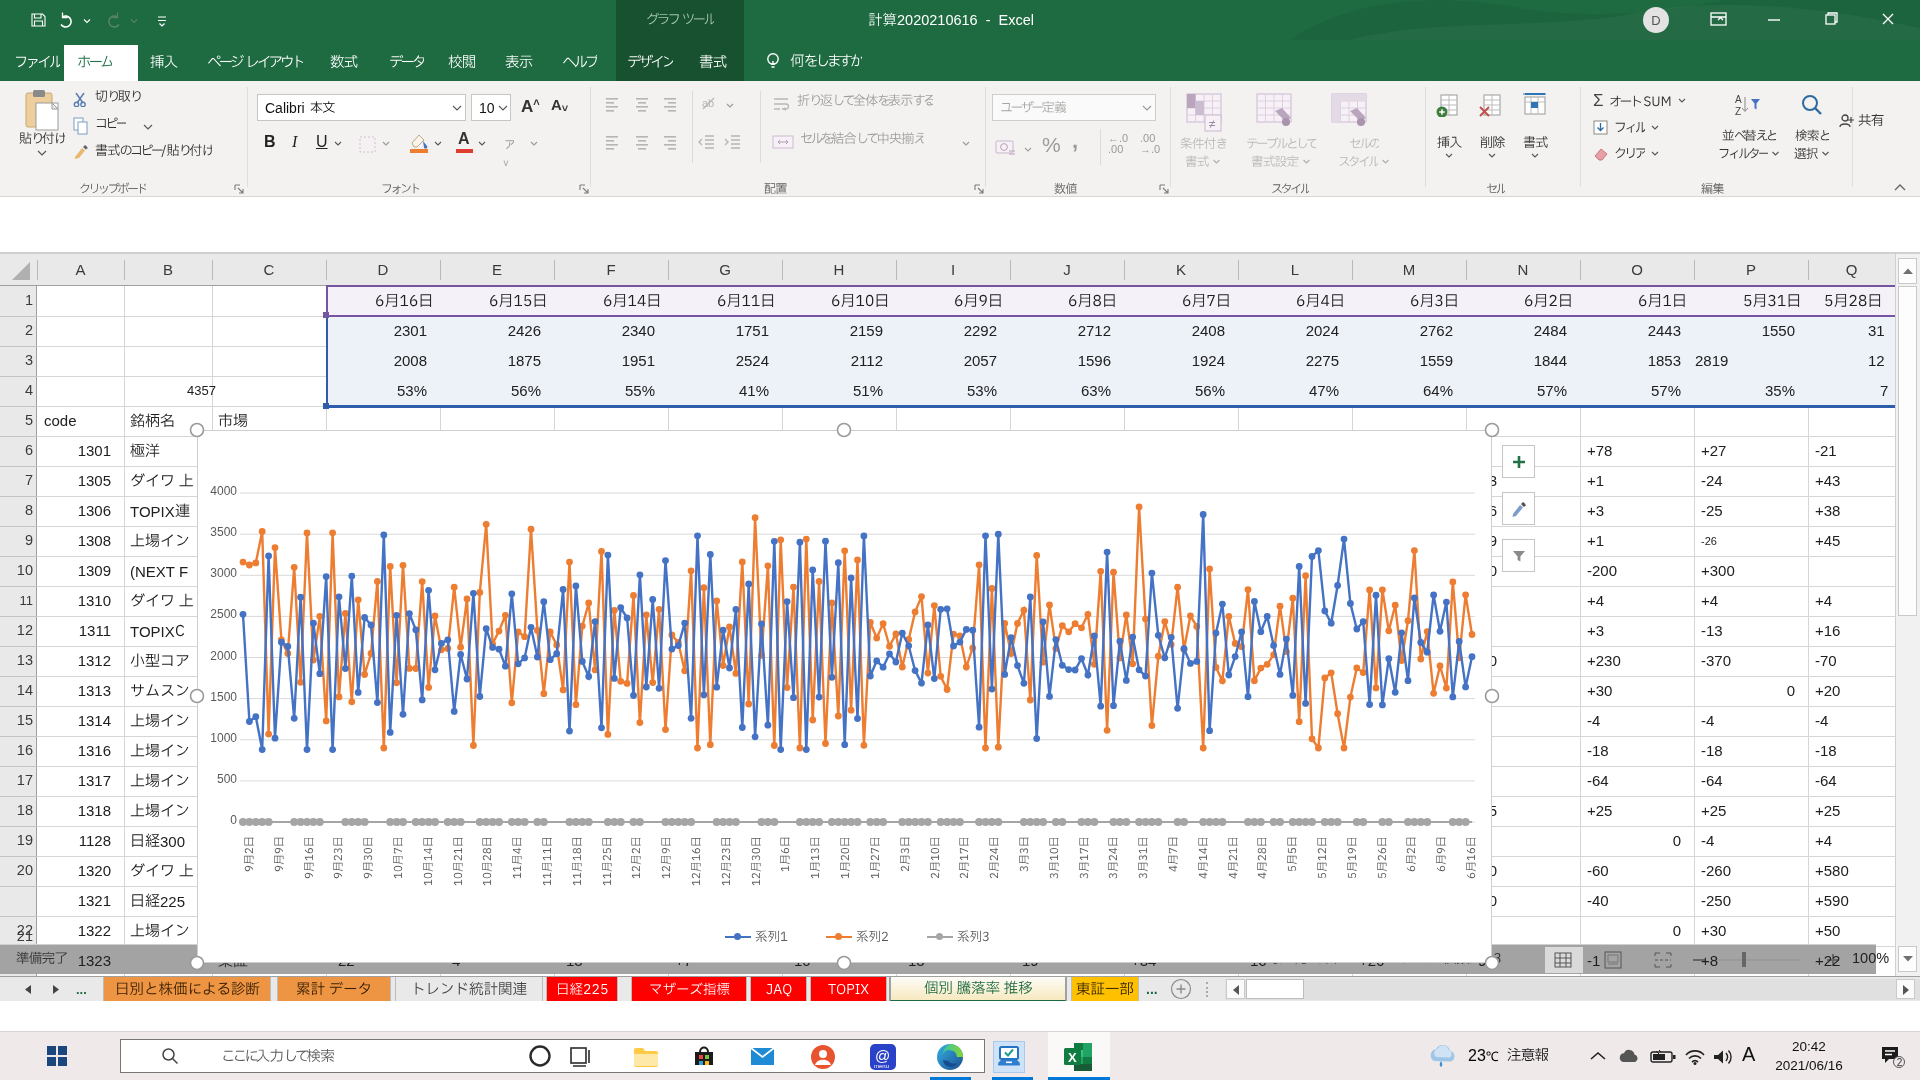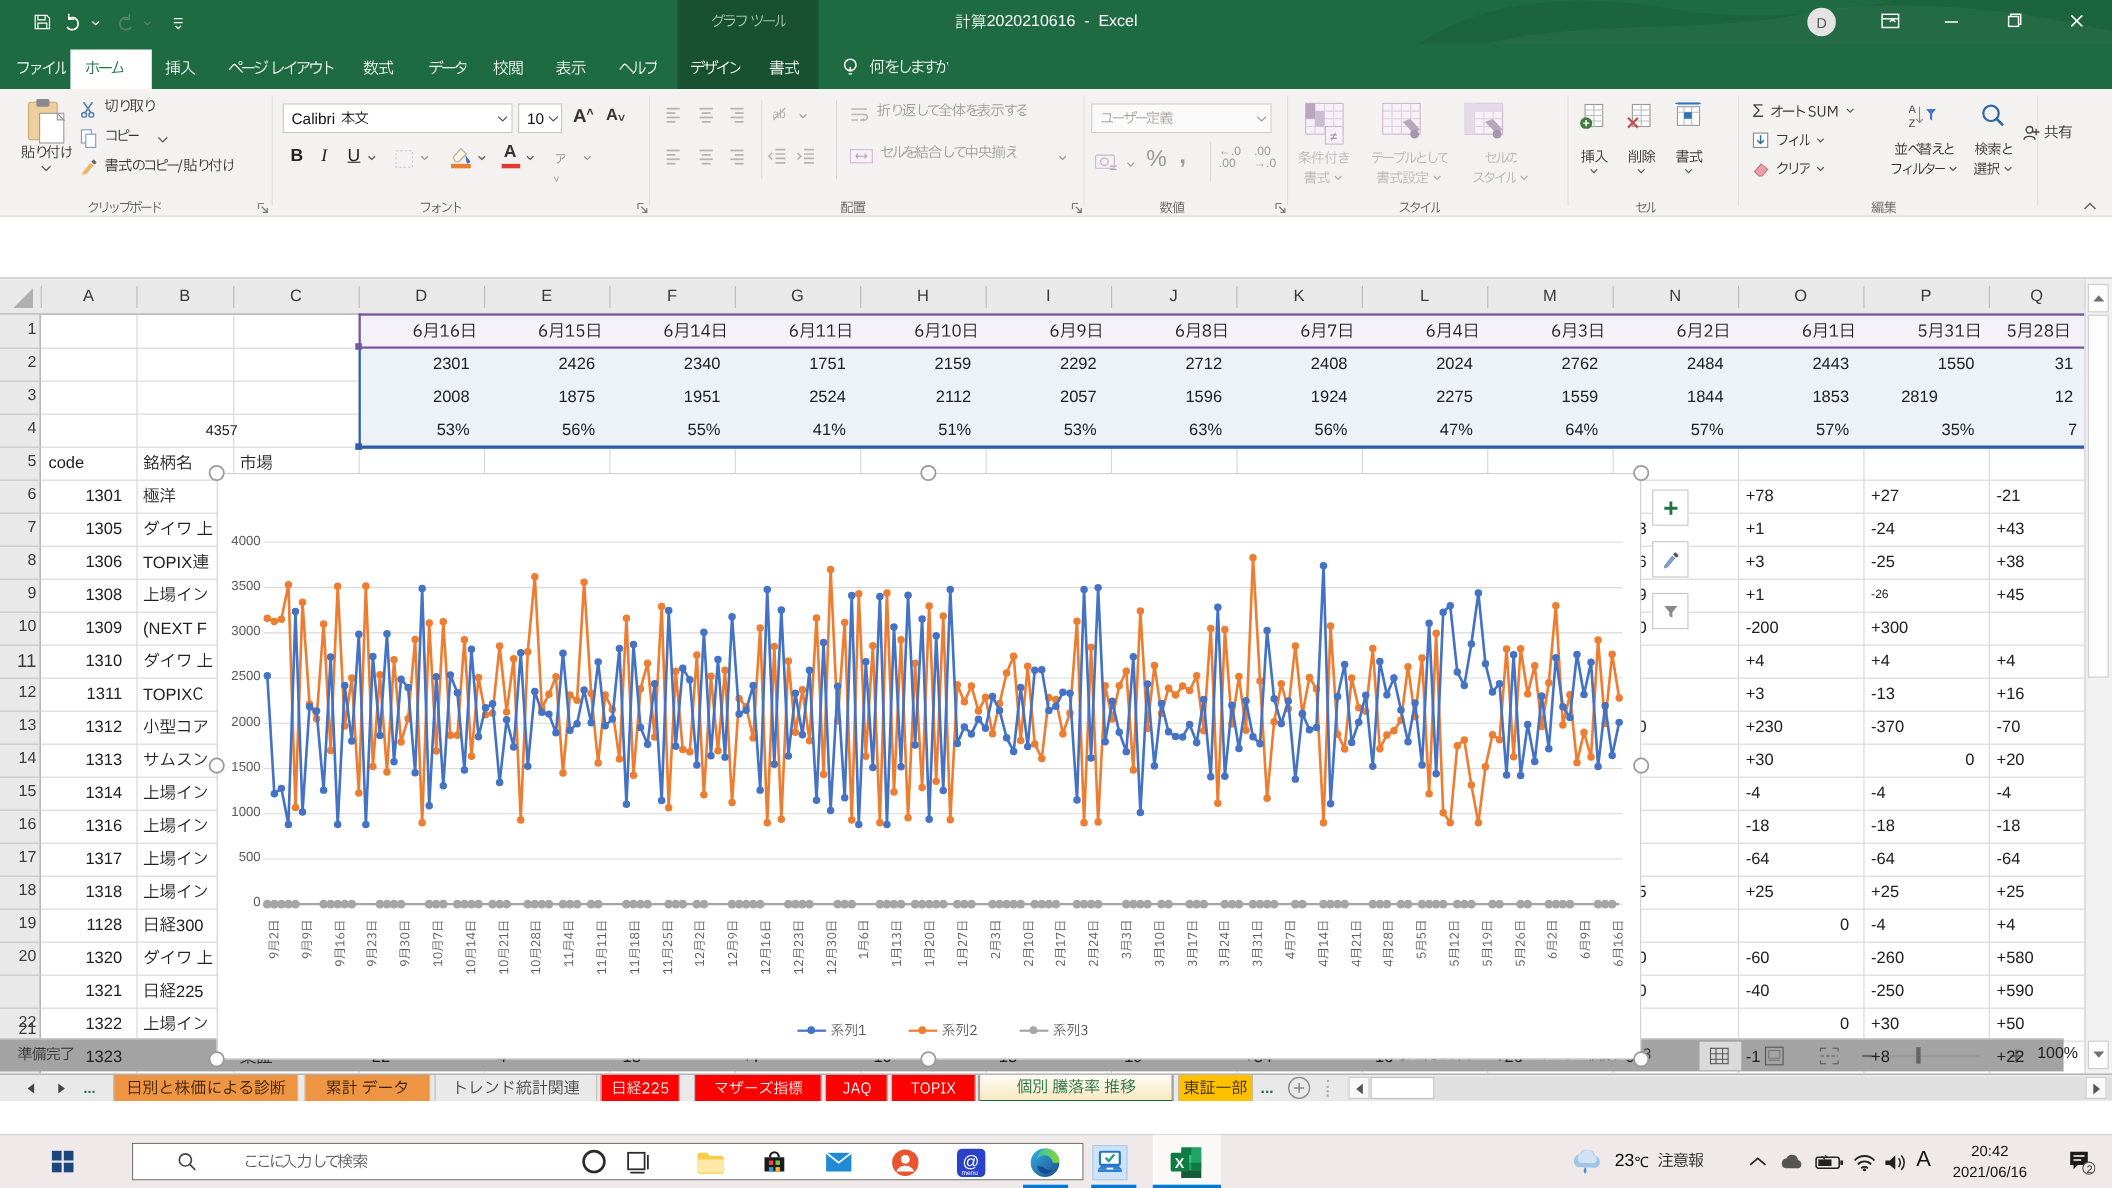--- a/index.html
+++ b/index.html
@@ -849,21 +849,21 @@
       <div style="position:absolute;left:0;top:182px;width:33px;height:30px;line-height:29px;text-align:right;font-size:14.5px;color:#3a3a3a">6</div>
       <div style="position:absolute;left:0;top:212px;width:37px;height:1px;background:#c4c4c4"></div>
       <div style="position:absolute;left:0;top:212px;width:33px;height:30px;line-height:29px;text-align:right;font-size:14.5px;color:#3a3a3a">7</div>
       <div style="position:absolute;left:0;top:242px;width:37px;height:1px;background:#c4c4c4"></div>
       <div style="position:absolute;left:0;top:242px;width:33px;height:30px;line-height:29px;text-align:right;font-size:14.5px;color:#3a3a3a">8</div>
       <div style="position:absolute;left:0;top:272px;width:37px;height:1px;background:#c4c4c4"></div>
       <div style="position:absolute;left:0;top:272px;width:33px;height:30px;line-height:29px;text-align:right;font-size:14.5px;color:#3a3a3a">9</div>
       <div style="position:absolute;left:0;top:302px;width:37px;height:1px;background:#c4c4c4"></div>
       <div style="position:absolute;left:0;top:302px;width:33px;height:30px;line-height:29px;text-align:right;font-size:14.5px;color:#3a3a3a">10</div>
       <div style="position:absolute;left:0;top:332px;width:37px;height:1px;background:#c4c4c4"></div>
-      <div style="position:absolute;left:0;top:332px;width:33px;height:30px;line-height:29px;text-align:right;font-size:17px;color:#3a3a3a">11</div>
+      <div style="position:absolute;left:0;top:332px;width:33px;height:30px;line-height:29px;text-align:right;font-size:13px;color:#3a3a3a">11</div>
       <div style="position:absolute;left:0;top:362px;width:37px;height:1px;background:#c4c4c4"></div>
       <div style="position:absolute;left:0;top:362px;width:33px;height:30px;line-height:29px;text-align:right;font-size:14.5px;color:#3a3a3a">12</div>
       <div style="position:absolute;left:0;top:392px;width:37px;height:1px;background:#c4c4c4"></div>
       <div style="position:absolute;left:0;top:392px;width:33px;height:30px;line-height:29px;text-align:right;font-size:14.5px;color:#3a3a3a">13</div>
       <div style="position:absolute;left:0;top:422px;width:37px;height:1px;background:#c4c4c4"></div>
       <div style="position:absolute;left:0;top:422px;width:33px;height:30px;line-height:29px;text-align:right;font-size:14.5px;color:#3a3a3a">14</div>
       <div style="position:absolute;left:0;top:452px;width:37px;height:1px;background:#c4c4c4"></div>
       <div style="position:absolute;left:0;top:452px;width:33px;height:30px;line-height:29px;text-align:right;font-size:14.5px;color:#3a3a3a">15</div>
       <div style="position:absolute;left:0;top:482px;width:37px;height:1px;background:#c4c4c4"></div>
       <div style="position:absolute;left:0;top:482px;width:33px;height:30px;line-height:29px;text-align:right;font-size:14.5px;color:#3a3a3a">16</div>
@@ -1107,21 +1107,21 @@
     <div style="position:absolute;left:555px;top:346px;width:106px;height:30px;line-height:30px;text-align:right;padding-right:6px;font-size:15px;color:#202020;z-index:1;white-space:nowrap;overflow:visible">1951</div>
     <div style="position:absolute;left:669px;top:346px;width:106px;height:30px;line-height:30px;text-align:right;padding-right:6px;font-size:15px;color:#202020;z-index:1;white-space:nowrap;overflow:visible">2524</div>
     <div style="position:absolute;left:783px;top:346px;width:106px;height:30px;line-height:30px;text-align:right;padding-right:6px;font-size:15px;color:#202020;z-index:1;white-space:nowrap;overflow:visible">2112</div>
     <div style="position:absolute;left:897px;top:346px;width:106px;height:30px;line-height:30px;text-align:right;padding-right:6px;font-size:15px;color:#202020;z-index:1;white-space:nowrap;overflow:visible">2057</div>
     <div style="position:absolute;left:1011px;top:346px;width:106px;height:30px;line-height:30px;text-align:right;padding-right:6px;font-size:15px;color:#202020;z-index:1;white-space:nowrap;overflow:visible">1596</div>
     <div style="position:absolute;left:1125px;top:346px;width:106px;height:30px;line-height:30px;text-align:right;padding-right:6px;font-size:15px;color:#202020;z-index:1;white-space:nowrap;overflow:visible">1924</div>
     <div style="position:absolute;left:1239px;top:346px;width:106px;height:30px;line-height:30px;text-align:right;padding-right:6px;font-size:15px;color:#202020;z-index:1;white-space:nowrap;overflow:visible">2275</div>
     <div style="position:absolute;left:1353px;top:346px;width:106px;height:30px;line-height:30px;text-align:right;padding-right:6px;font-size:15px;color:#202020;z-index:1;white-space:nowrap;overflow:visible">1559</div>
     <div style="position:absolute;left:1467px;top:346px;width:106px;height:30px;line-height:30px;text-align:right;padding-right:6px;font-size:15px;color:#202020;z-index:1;white-space:nowrap;overflow:visible">1844</div>
     <div style="position:absolute;left:1581px;top:346px;width:106px;height:30px;line-height:30px;text-align:right;padding-right:6px;font-size:15px;color:#202020;z-index:1;white-space:nowrap;overflow:visible">1853</div>
-    <div style="position:absolute;left:1695px;top:346px;width:106px;height:30px;line-height:30px;text-align:center;padding-right:6px;font-size:15px;color:#202020;z-index:1;white-space:nowrap;overflow:visible">2819</div>
+    <div style="position:absolute;left:1695px;top:346px;width:106px;height:30px;line-height:30px;text-align:left;padding-right:6px;font-size:15px;color:#202020;z-index:1;white-space:nowrap;overflow:visible">2819</div>
     <div style="position:absolute;left:327px;top:376px;width:106px;height:30px;line-height:30px;text-align:right;padding-right:6px;font-size:15px;color:#202020;z-index:1;white-space:nowrap;overflow:visible">53%</div>
     <div style="position:absolute;left:441px;top:376px;width:106px;height:30px;line-height:30px;text-align:right;padding-right:6px;font-size:15px;color:#202020;z-index:1;white-space:nowrap;overflow:visible">56%</div>
     <div style="position:absolute;left:555px;top:376px;width:106px;height:30px;line-height:30px;text-align:right;padding-right:6px;font-size:15px;color:#202020;z-index:1;white-space:nowrap;overflow:visible">55%</div>
     <div style="position:absolute;left:669px;top:376px;width:106px;height:30px;line-height:30px;text-align:right;padding-right:6px;font-size:15px;color:#202020;z-index:1;white-space:nowrap;overflow:visible">41%</div>
     <div style="position:absolute;left:783px;top:376px;width:106px;height:30px;line-height:30px;text-align:right;padding-right:6px;font-size:15px;color:#202020;z-index:1;white-space:nowrap;overflow:visible">51%</div>
     <div style="position:absolute;left:897px;top:376px;width:106px;height:30px;line-height:30px;text-align:right;padding-right:6px;font-size:15px;color:#202020;z-index:1;white-space:nowrap;overflow:visible">53%</div>
     <div style="position:absolute;left:1011px;top:376px;width:106px;height:30px;line-height:30px;text-align:right;padding-right:6px;font-size:15px;color:#202020;z-index:1;white-space:nowrap;overflow:visible">63%</div>
     <div style="position:absolute;left:1125px;top:376px;width:106px;height:30px;line-height:30px;text-align:right;padding-right:6px;font-size:15px;color:#202020;z-index:1;white-space:nowrap;overflow:visible">56%</div>
     <div style="position:absolute;left:1239px;top:376px;width:106px;height:30px;line-height:30px;text-align:right;padding-right:6px;font-size:15px;color:#202020;z-index:1;white-space:nowrap;overflow:visible">47%</div>
     <div style="position:absolute;left:1353px;top:376px;width:106px;height:30px;line-height:30px;text-align:right;padding-right:6px;font-size:15px;color:#202020;z-index:1;white-space:nowrap;overflow:visible">64%</div>

